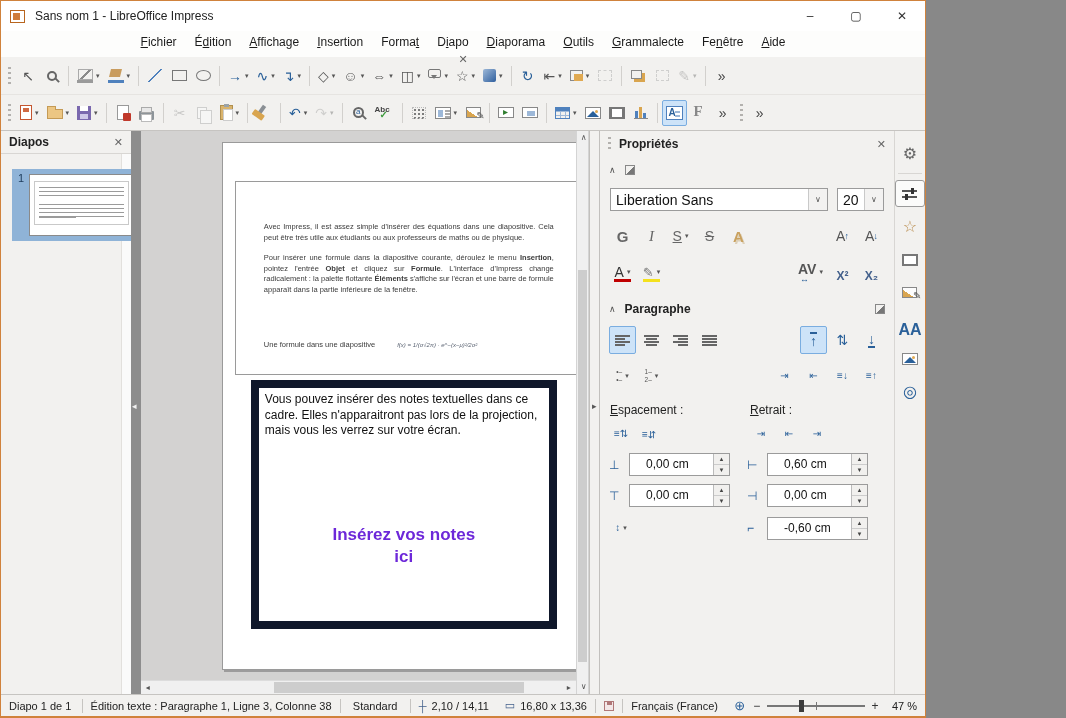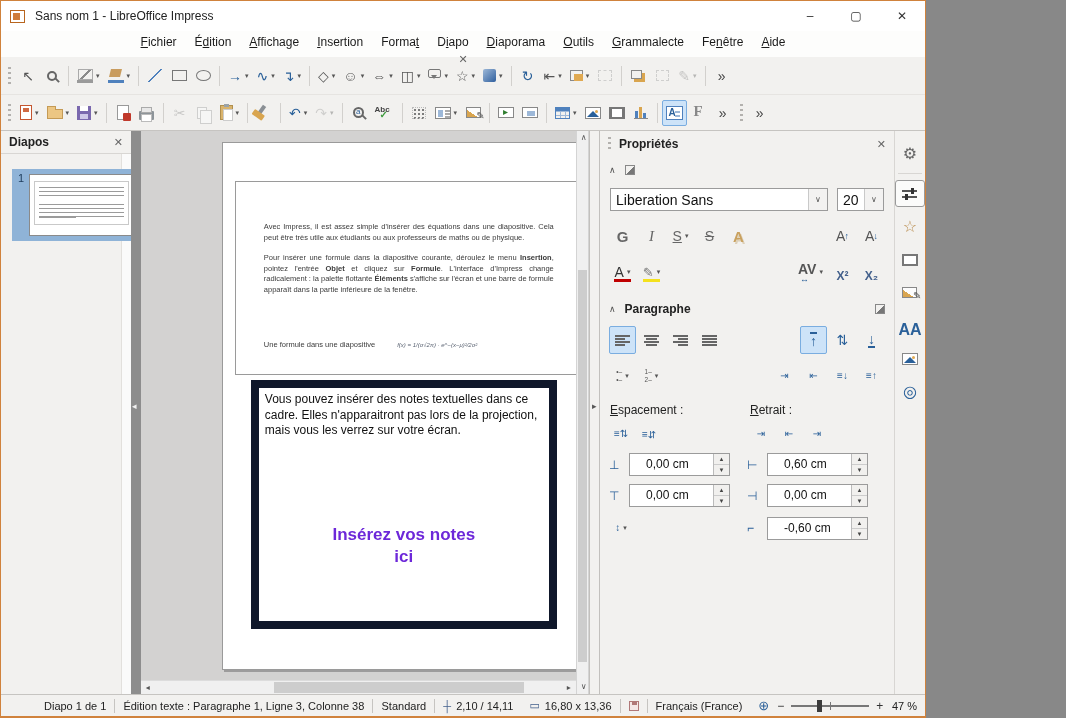--- a/index.html
+++ b/index.html
@@ -772,21 +772,21 @@
         <span class="tbtn">
           <span class="ic ic-image"></span>
         </span>
         <span class="tbtn">
           <span class="glyph" style="color: rgb(42, 96, 153);">◎</span>
         </span>
       </div>
   </div>
 
   <div class="statusbar">
-    <span class="seg" style="width:84px;margin-left:35px;">Diapo 1 de 1</span>
+    <span class="seg" style="width:84px;">Diapo 1 de 1</span>
     <span class="sdiv"></span>
     <span class="seg" style="flex:1;">Édition texte : Paragraphe 1, Ligne 3, Colonne 38</span>
     <span class="sdiv"></span>
     <span class="seg" style="width:72px;justify-content:center;">Standard</span>
     <span class="sdiv"></span>
     <span class="seg">
       <span class="sicon">┼</span>
       <span>2,10 / 14,11</span>
     </span>
     <span class="seg">

